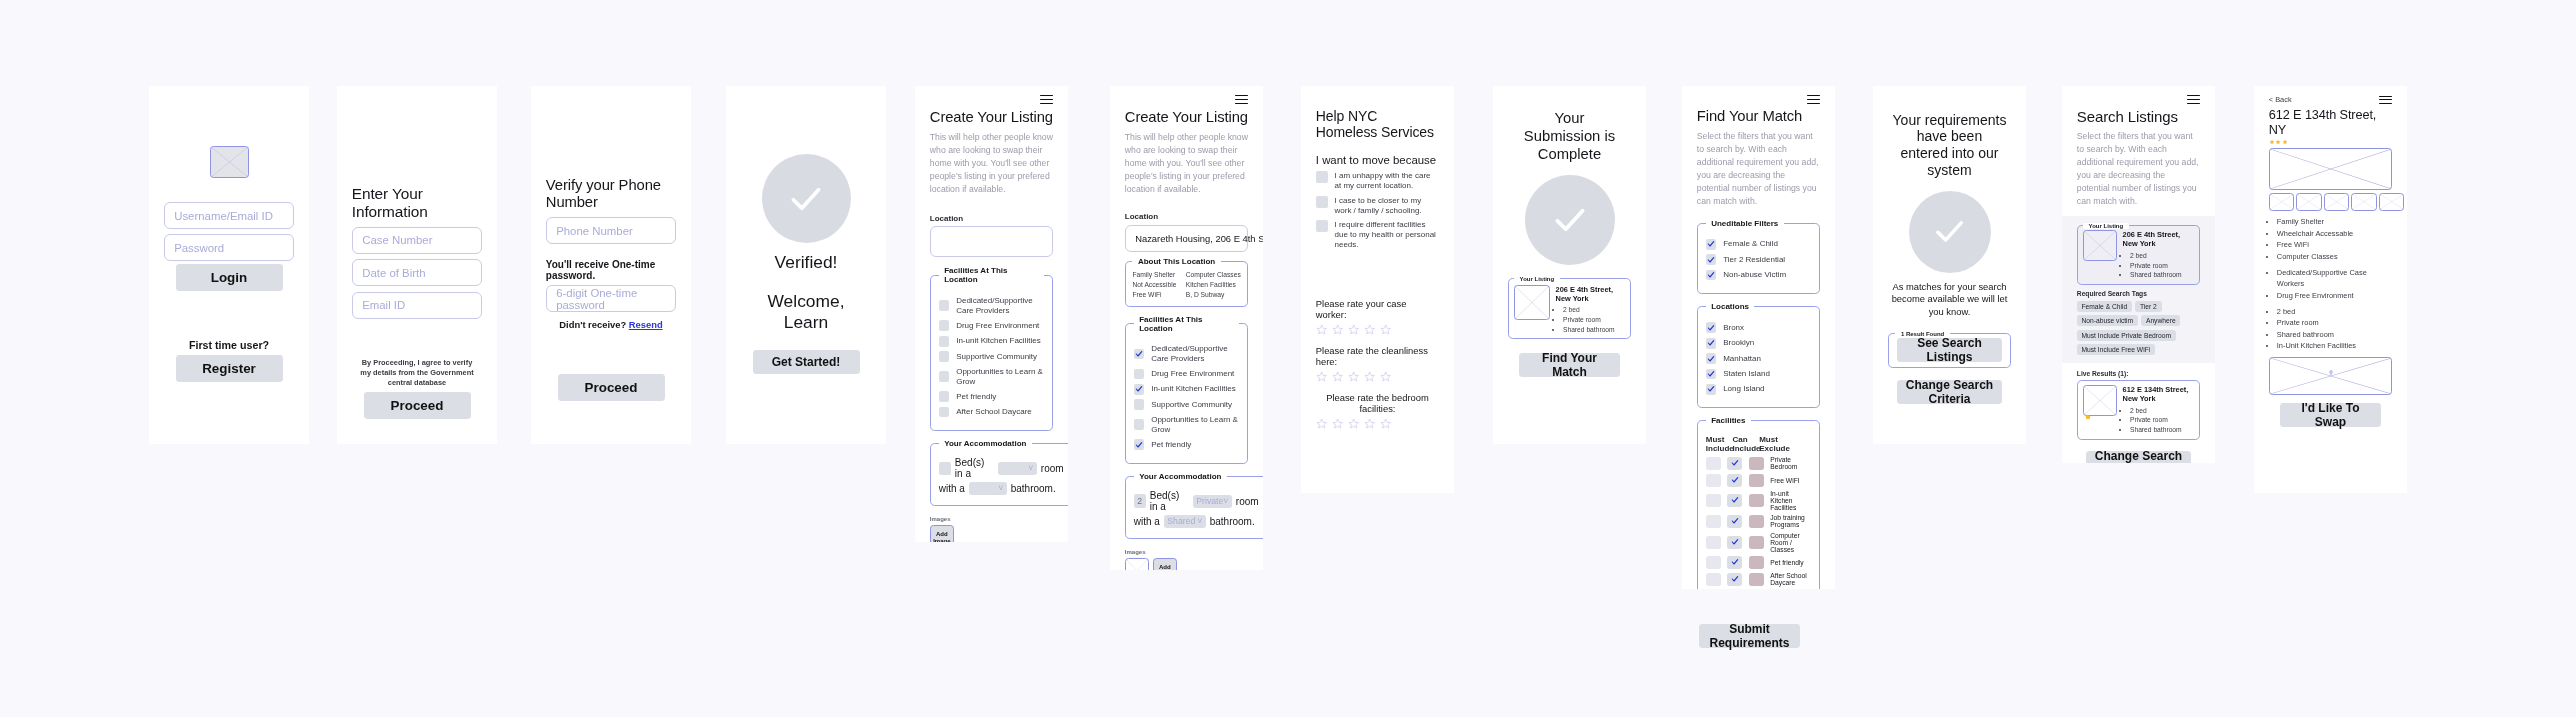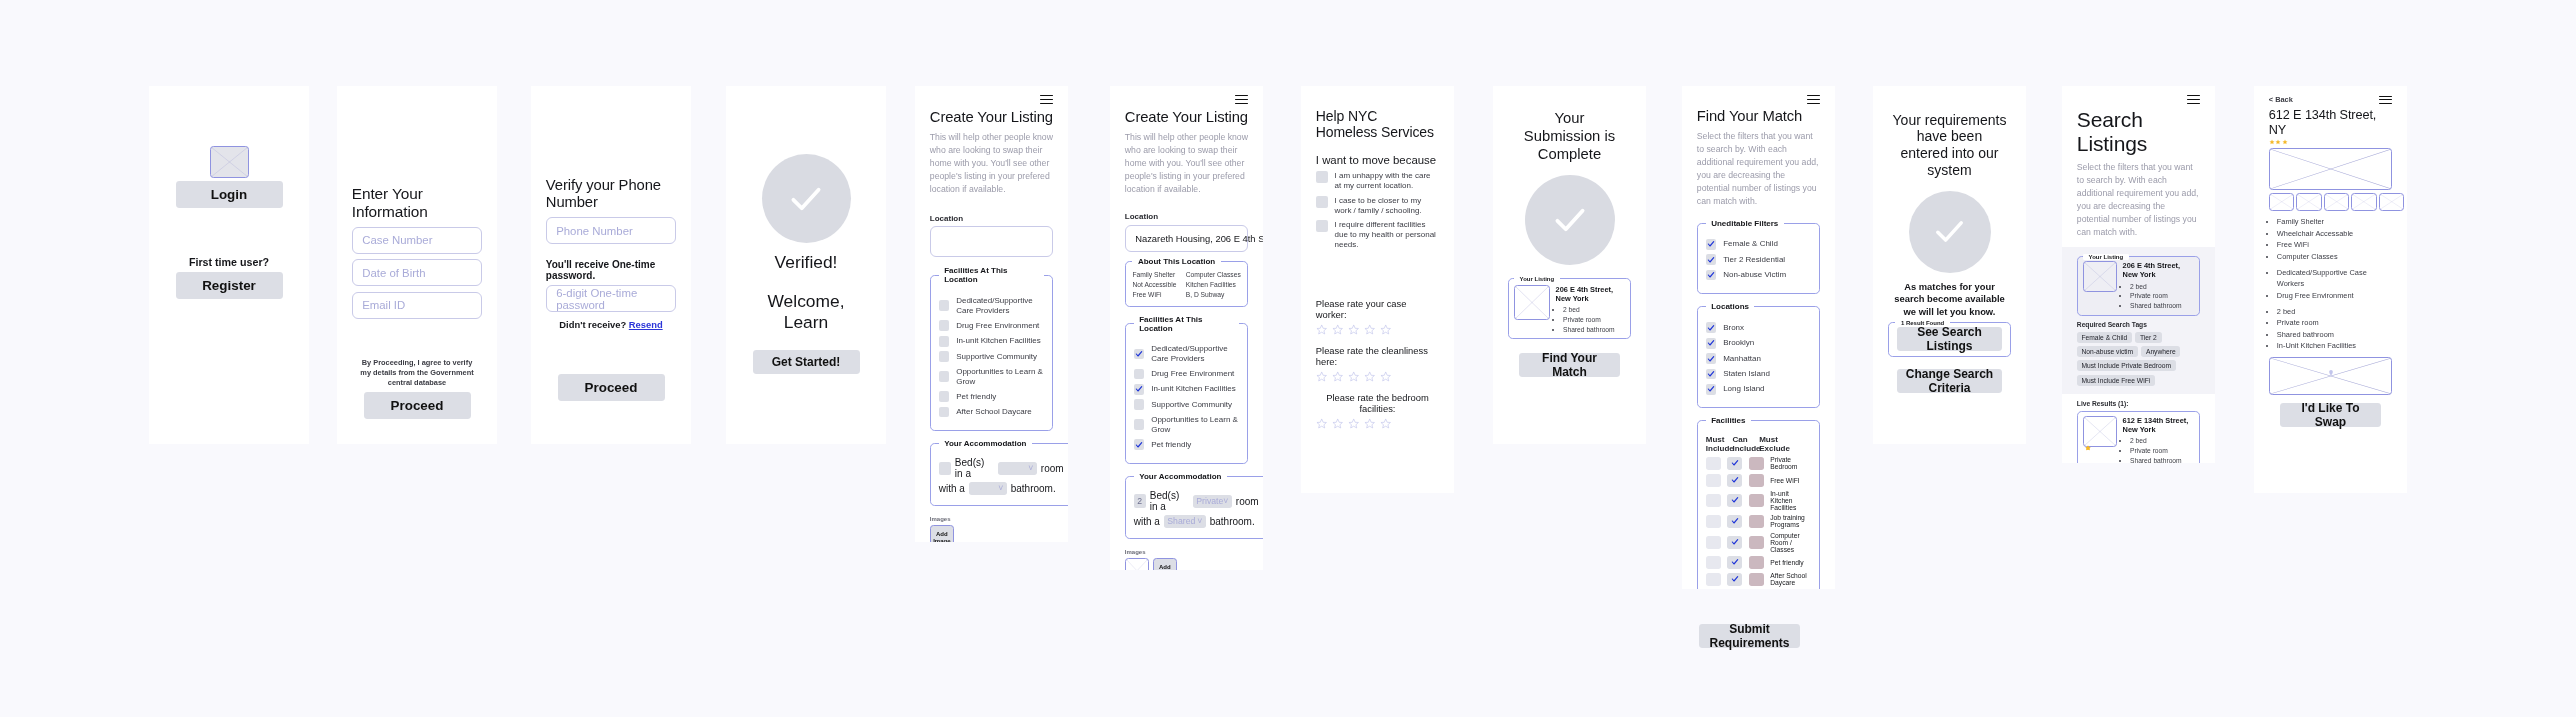--- a/index.html
+++ b/index.html
@@ -19,21 +19,21 @@
     box-sizing:border-box;
     overflow:hidden;
   }
   .pad{padding:0 14.8px;box-sizing:border-box;}
 
   
   .h1{font-size:19px;font-weight:500;letter-spacing:-0.1px;line-height:1.14;margin:0;}
   .h1c{font-size:20px;font-weight:400;line-height:1.2;text-align:center;margin:0;}
   .sub{font-size:8.7px;line-height:1.5;color:#9b9baa;margin:4.7px 0 0 0;}
   .lbl{font-size:8px;font-weight:700;color:#2a2b31;margin:0 0 3.4px 0;}
-  .tiny{font-size:8px;color:#3b3c44;font-weight:bold;}
+  .tiny{font-size:8px;color:#3b3c44;}
   .q{font-size:12px;font-weight:400;color:#15161a;margin:0 0 4px 0;}
   .bold-sm{font-size:10.7px;font-weight:700;}
 
   
   .field{
     border:0.7px solid #c9cae8;border-radius:6px;background:#fff;
     height:27px;display:flex;align-items:center;padding:0 9.4px;
     font-size:11.4px;color:#a9abd8;box-sizing:border-box;width:100%;
   }
   .field.val{color:#15161a;font-size:10.7px;}
@@ -107,20 +107,24 @@
 <body>
 
 <div class="board">
 
   <div class="screen pad" style="left:149px;top:86px;width:160px;height:358px;">
     <div class="imgbox" style="width:39px;height:32px;margin:60px auto 0 auto;">
       <svg viewBox="0 0 100 100" preserveAspectRatio="none">
           <line x1="0" y1="0" x2="100" y2="100" stroke="#a9abd8" stroke-width="1"></line>
           <line x1="100" y1="0" x2="0" y2="100" stroke="#a9abd8" stroke-width="1"></line>
         </svg>
+    </div>
+    <div style="margin-top:24px;">
+      <div class="field">Username/Email ID</div>
+      <div class="field" style="margin-top:5.4px;">Password</div>
     </div>
     <button class="btn lg" style="width:107px;margin:2.7px auto 0 auto;">Login</button>
     <div style="margin-top:48px;">
       <div class="bold-sm" style="text-align:center;">First time user?</div>
       <button class="btn lg" style="width:107px;margin:4px auto 0 auto;">Register</button>
     </div>
   </div>
 
   <div class="screen pad" style="left:337px;top:86px;width:160px;height:358px;">
     <div class="h1" style="margin-top:99px;font-size:15.4px;">Enter Your Information</div>
@@ -615,34 +619,34 @@
   <button class="btn md" style="position:absolute;left:1699px;top:624px;width:101px;">Submit Requirements</button>
 
   <div class="screen pad" style="left:1873px;top:86px;width:153px;height:358px;padding-top:25.5px;">
     <div class="h1c" style="font-size:14px;padding:0 4px;">Your requirements have been entered into our system</div>
     <div class="circ" style="width:82px;height:82px;margin:12px auto 0 auto;">
       <svg viewBox="0 0 100 100" style="width:39px;height:39px;">
           <polyline points="20,52 40,72 80,28"></polyline>
         </svg>
     </div>
     <div class="tiny" style="text-align:center;margin-top:8px;font-size:9.4px;color:#15161a;line-height:1.35;">As matches for your search become available we will let you know.</div>
-    <fieldset class="grp" style="margin-top:1px;padding:1.3px 6.7px 5.4px 6.7px;">
+    <fieldset class="grp" style="margin-top:12px;padding:1.3px 6.7px 5.4px 6.7px;">
       <legend style="font-size:6px;">1 Result Found</legend>
       <button class="btn md" style="width:105px;margin:0 auto;">See Search Listings</button>
     </fieldset>
     <button class="btn md" style="width:105px;margin:12px auto 0 auto;">Change Search Criteria</button>
   </div>
 
   <div class="screen pad" style="left:2062px;top:86px;width:153px;height:377px;padding-top:9.4px;">
     <div class="burger" style="margin-left:auto;">
       <i></i>
         <i></i>
         <i></i>
     </div>
-    <div class="h1" style="margin-top:4px;font-size:21px;">Search Listings</div>
+    <div class="h1" style="margin-top:4px;font-size:15px;">Search Listings</div>
     <div class="sub">Select the filters that you want to search by. With each additional requirement you add, you are decreasing the potential number of listings you can match with.</div>
 
     <div style="background:#f3f3f8;margin:8px -14.8px 0 -14.8px;padding:6.7px 14.8px 8px 14.8px;">
       <fieldset class="grp" style="padding:1.3px 5.4px 4px 5.4px;background:#eeeef4;">
         <legend style="font-size:6px;background:#fff;border-radius:1.3px;">Your Listing</legend>
         <div class="lcard">
           <div class="imgbox plain" style="width:34px;height:31px;flex:0 0 34px;background:transparent;">
             <svg viewBox="0 0 100 100" preserveAspectRatio="none">
                 <line x1="0" y1="0" x2="100" y2="100" stroke="#a9abd8" stroke-width="1"></line>
                 <line x1="100" y1="0" x2="0" y2="100" stroke="#a9abd8" stroke-width="1"></line>

